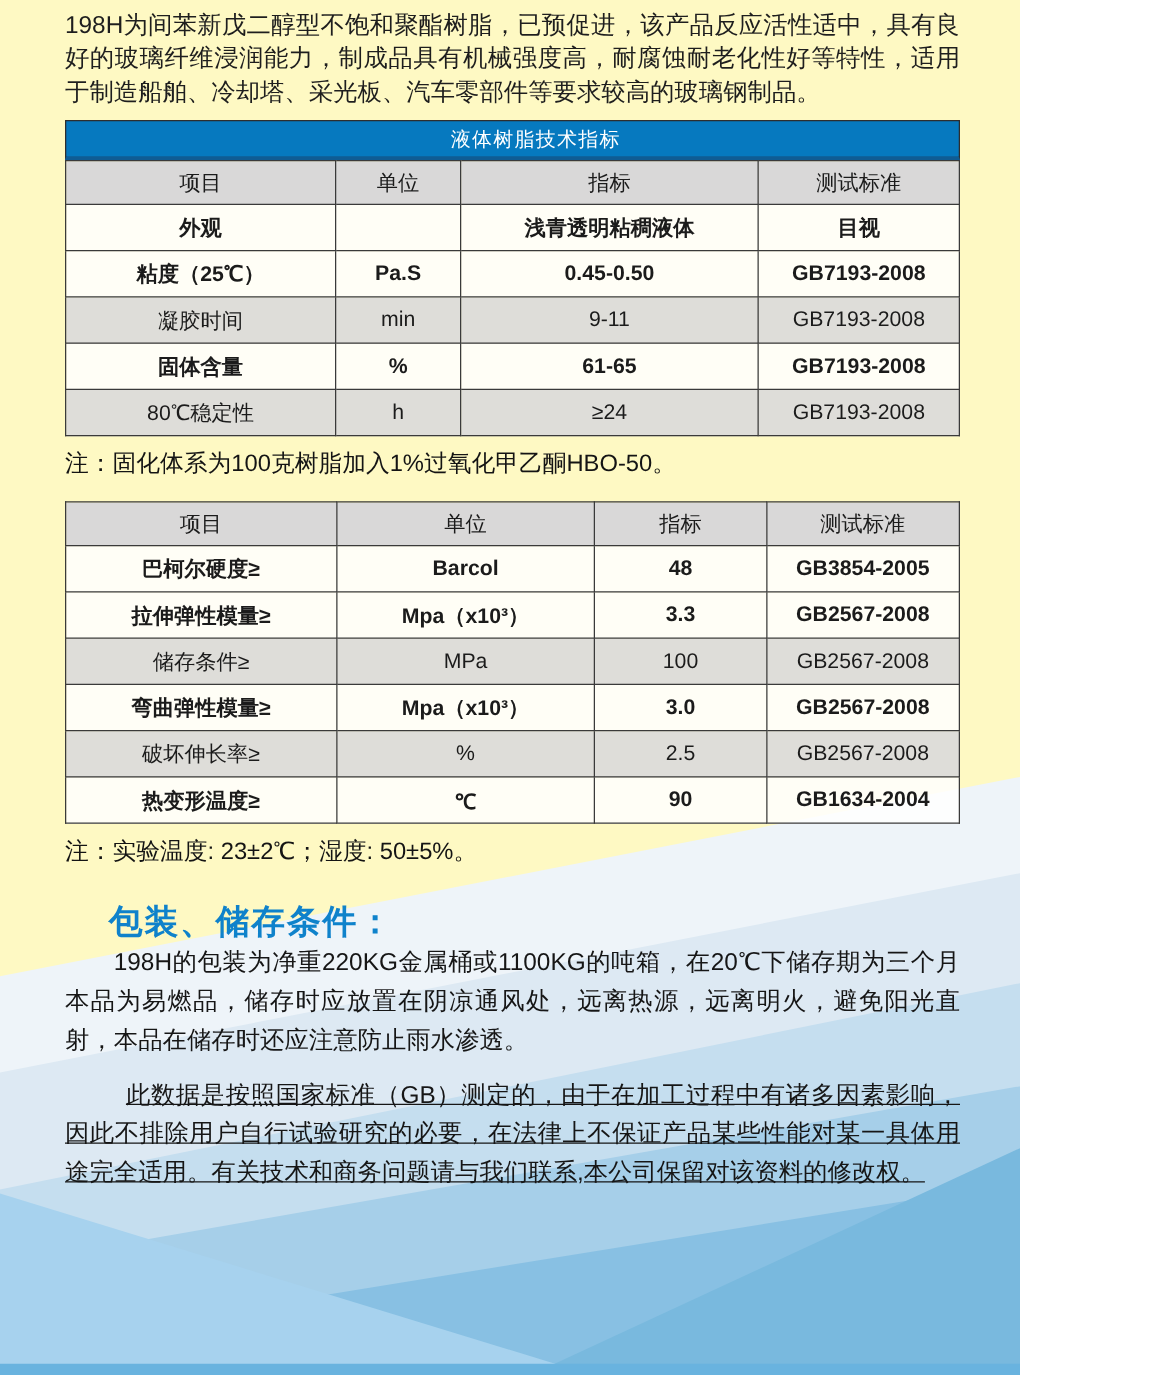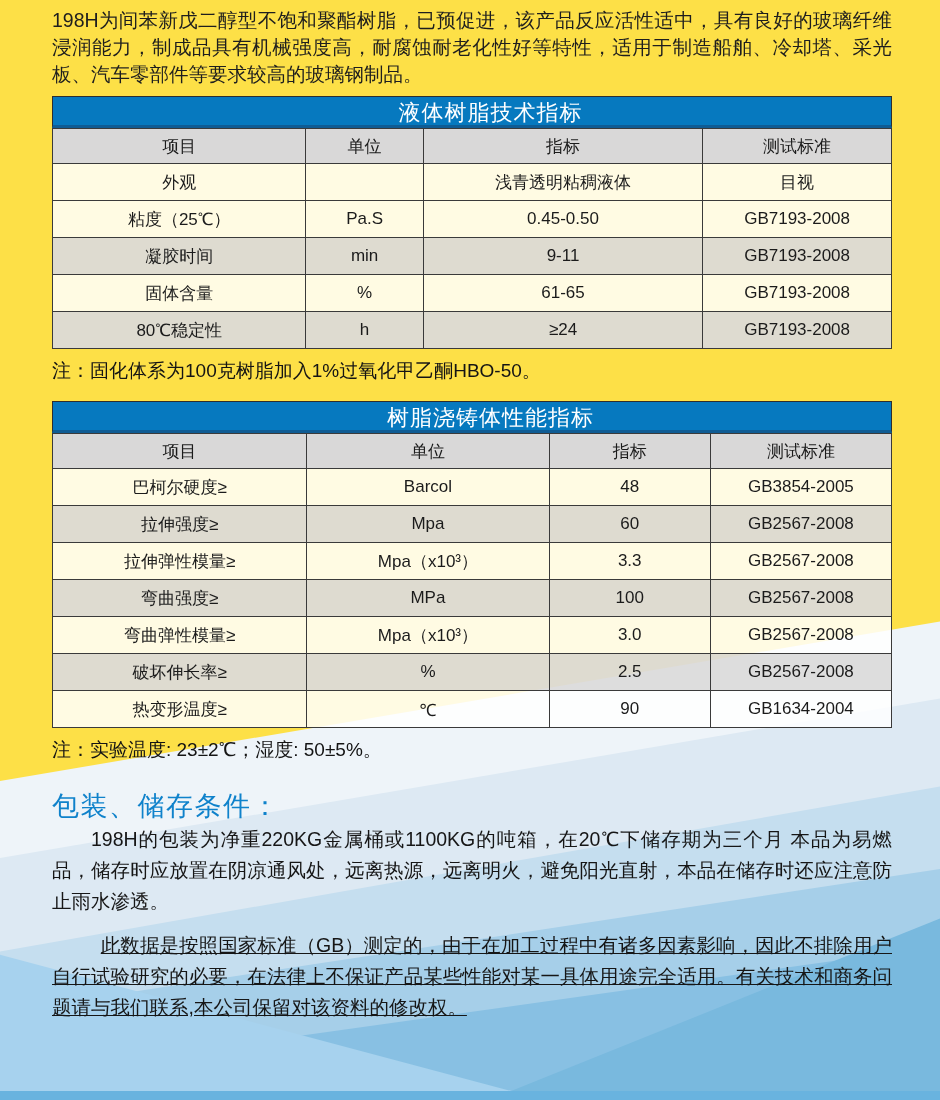--- a/index.html
+++ b/index.html
@@ -1,22 +1,22 @@
 <!DOCTYPE html>
 <html><head>
 <meta charset="utf-8">
 <style>
   * { margin: 0; padding: 0; box-sizing: border-box; }
   html, body { background: #ffffff; }
   .page {
     position: relative;
-    width: 940px;
+    width: 816px;
     height: 1100px;
     overflow: hidden;
-    background: #fde047;
+    background: #fef9c3;
     font-family: "Liberation Sans", sans-serif;
     color: #1b1b1b;
   }
   
   .bg { position: absolute; inset: 0; pointer-events: none; }
   .bg-a { background:#eef4f9; clip-path: polygon(0 71%, 100% 56.5%, 100% 100%, 0 100%); }
   .bg-b { background:#dde9f3; clip-path: polygon(0 78%, 100% 63.5%, 100% 100%, 0 100%); }
   .bg-c { background:#c5deef; clip-path: polygon(0 86.5%, 100% 71.5%, 100% 100%, 0 100%); }
   .bg-d { background:#a6cfe9; clip-path: polygon(0 92%, 100% 79%, 100% 100%, 0 100%); }
   .bg-e { background:#88c0e3; clip-path: polygon(0 98%, 100% 86%, 100% 100%, 0 100%); }
@@ -37,57 +37,58 @@
 
   .tbl-wrap { width: 100%; }
   .tbl-title {
     height: 32px;
     line-height: 31px;
     background: #0679bf;
     border: 1px solid #2e2e2e;
     border-bottom: 3px solid #0f5c94;
     color: #ffffff;
     text-align: center;
-    font-size: 22px;
+    font-size: 16px;
     letter-spacing: 1px;
     padding-left: 37px;
   }
   table { width: 100%; border-collapse: collapse; table-layout: fixed; }
   th, td {
     border: 1px solid #3a3a3a;
     text-align: center;
     vertical-align: middle;
     font-size: 17px;
     color: #1b1b1b;
     font-weight: normal;
     height: 37px;
     padding: 0 4px;
   }
   thead th { background: #d9d8d8; height: 35px; }
-  tr.plain td { background: rgba(255,255,255,0.85); }
+  tr.plain td { background: rgba(255,255,255,0.85); font-weight: bold; }
   tr.alt td   { background: rgba(219,218,218,0.93); }
 
   .t1 col.c1 { width: 30.2%; } .t1 col.c2 { width: 14.0%; }
   .t1 col.c3 { width: 33.3%; } .t1 col.c4 { width: 22.5%; }
   .t2 col.c1 { width: 30.3%; } .t2 col.c2 { width: 28.9%; }
   .t2 col.c3 { width: 19.2%; } .t2 col.c4 { width: 21.6%; }
 
   .tbl-note {
     font-size: 19px;
     color: #141414;
     margin: 9px 0 0 0;
   }
   .gap-to-table2 { height: 17px; }
 
   .storage-heading {
     margin-top: 25px;
     color: #0f82cb;
     font-size: 27px;
-    font-weight: 400;
+    font-weight: 700;
     letter-spacing: 1.5px;
+    margin-left: 35px;
   }
   .storage-para {
     font-size: 19.5px;
     line-height: 31px;
     text-align: justify;
     color: #161616;
   }
   .indent-2  { text-indent: 2em; }
   .indent-25 { text-indent: 2.5em; margin-top: 13px; text-decoration: underline; }
 </style>
@@ -158,21 +159,20 @@
             <td>GB7193-2008</td>
           </tr>
         </tbody>
       </table>
     </div>
     <p class="tbl-note">注：固化体系为100克树脂加入1%过氧化甲乙酮HBO-50。</p>
 
     <div class="gap-to-table2"></div>
 
     <div class="tbl-wrap">
-      <div class="tbl-title">树脂浇铸体性能指标</div>
       <table class="t2">
         <colgroup>
             <col class="c1">
             <col class="c2">
             <col class="c3">
             <col class="c4">
           </colgroup>
         <thead>
           <tr>
             <th>项目</th>
@@ -181,34 +181,28 @@
             <th>测试标准</th>
           </tr>
         </thead>
         <tbody>
           <tr class="plain">
             <td>巴柯尔硬度≥</td>
             <td>Barcol</td>
             <td>48</td>
             <td>GB3854-2005</td>
           </tr>
-          <tr class="alt">
-            <td>拉伸强度≥</td>
-            <td>Mpa</td>
-            <td>60</td>
-            <td>GB2567-2008</td>
-          </tr>
           <tr class="plain">
             <td>拉伸弹性模量≥</td>
             <td>Mpa（x10³）</td>
             <td>3.3</td>
             <td>GB2567-2008</td>
           </tr>
           <tr class="alt">
-            <td>弯曲强度≥</td>
+            <td>储存条件≥</td>
             <td>MPa</td>
             <td>100</td>
             <td>GB2567-2008</td>
           </tr>
           <tr class="plain">
             <td>弯曲弹性模量≥</td>
             <td>Mpa（x10³）</td>
             <td>3.0</td>
             <td>GB2567-2008</td>
           </tr>

